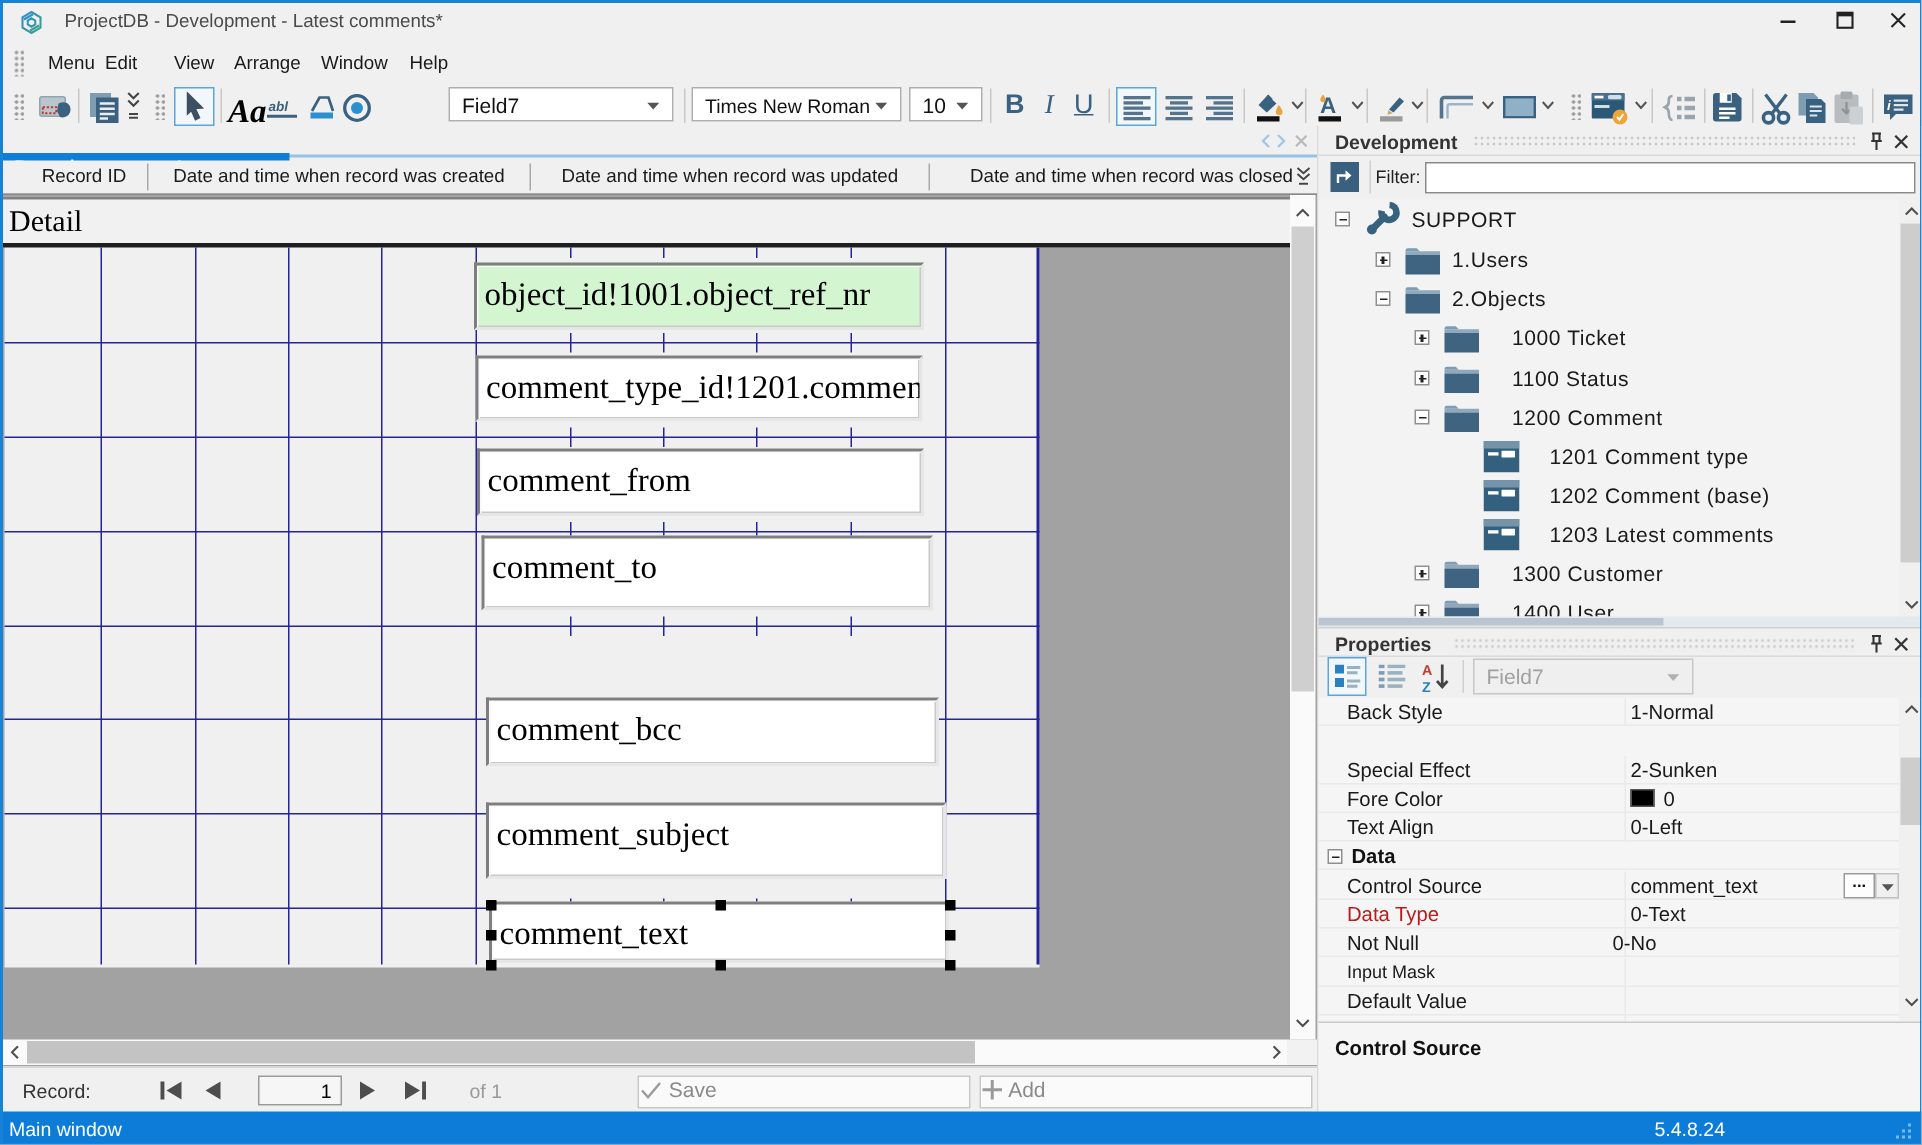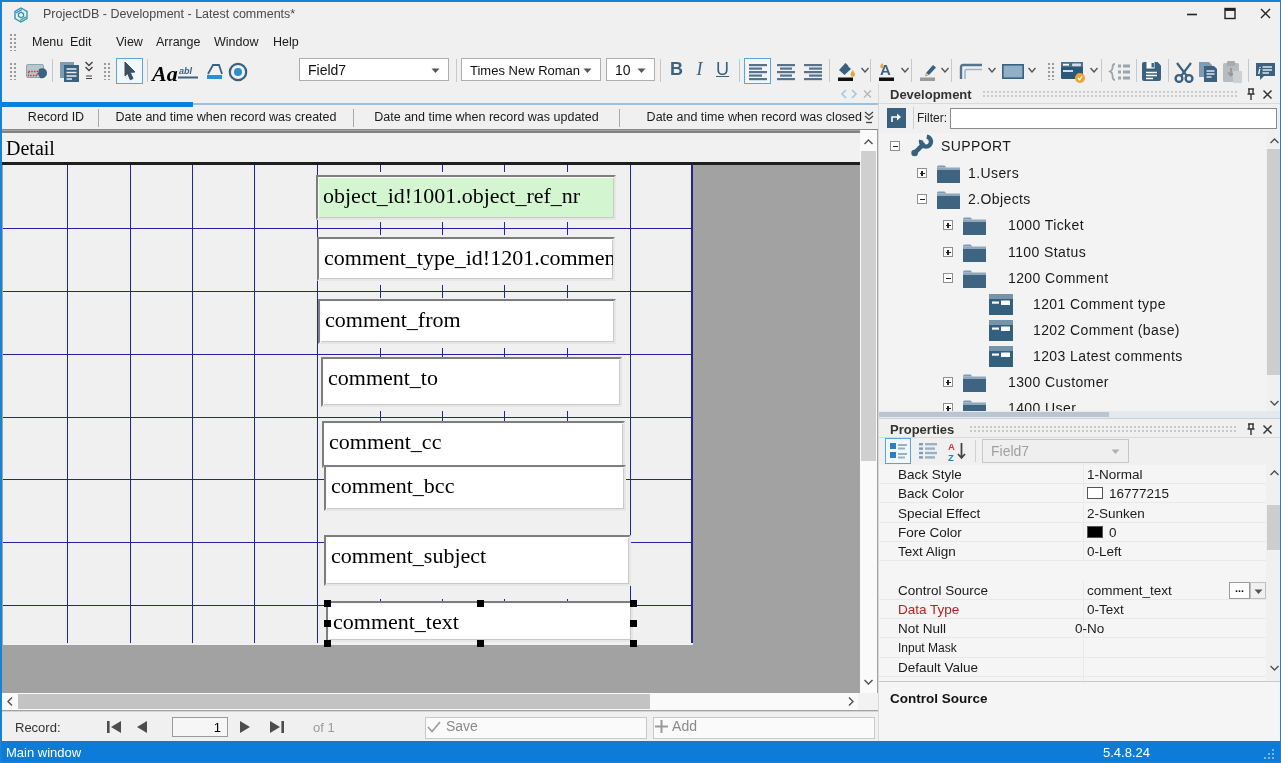--- a/index.html
+++ b/index.html
@@ -338,21 +338,20 @@
     <div class="abs ghl" style="top:254px"></div>
     <div class="abs ghl" style="top:316px"></div>
     <div class="abs ghl" style="top:379px"></div>
     <div class="abs ghl" style="top:442px"></div>
     <div class="abs" style="left:688px;top:0;width:2px;height:480px;background:#23239a"></div>
 
     <div class="abs fieldbox" style="left:313px;top:12px;width:300px;height:45px;background:#d3f6d1;">object_id!1001.object_ref_nr</div>
     <div class="abs fieldbox" style="left:314px;top:74px;width:298px;height:44px;">comment_type_id!1201.commen</div>
     <div class="abs fieldbox" style="left:315px;top:136px;width:298px;height:45px;">comment_from</div>
     <div class="abs fieldbox" style="left:318px;top:194px;width:301px;height:50px;">comment_to</div>
-    <div class="abs fieldbox" style="left:319px;top:258px;width:303px;height:47px;">comment_cc</div>
     <div class="abs fieldbox" style="left:321px;top:302px;width:302px;height:46px;">comment_bcc</div>
     <div class="abs fieldbox" style="left:321px;top:372px;width:307px;height:51px;">comment_subject</div>
     <div class="abs fieldbox" style="left:323px;top:438px;width:307px;height:41px;">comment_text</div>
     <div class="abs handle" style="left:321px;top:437px"></div>
     <div class="abs handle" style="left:474px;top:437px"></div>
     <div class="abs handle" style="left:627px;top:437px"></div>
     <div class="abs handle" style="left:321px;top:457px"></div>
     <div class="abs handle" style="left:627px;top:457px"></div>
     <div class="abs handle" style="left:321px;top:477px"></div>
     <div class="abs handle" style="left:474px;top:477px"></div>
@@ -585,41 +584,41 @@
       <svg style="position:absolute;right:8px;top:9px" width="9" height="6" viewBox="0 0 9 6">
           <path d="M0.5 0.5 L4.5 5 L8.5 0.5" fill="#b0b0b0"></path>
         </svg></div>
   </div>
   <div class="abs" style="left:0;top:381px;width:403px;height:216px;background:#f5f5f5;overflow:hidden">
   <div class="abs" style="left:0;top:0px;width:387px;height:19px;border-bottom:1px solid #e9e9e9">
   <div class="abs" style="left:19px;top:2px;font-size:13.5px;color:#1a1a1a">Back Style</div>
   <div class="abs" style="left:204px;top:0;width:1px;height:19px;background:#e9e9e9"></div>
   <div class="abs" style="left:208px;top:2px;font-size:13.5px;color:#1a1a1a">1-Normal</div>
   </div>
-  <div class="abs" style="left:0;top:19px;width:387px;height:19px;border-bottom:1px solid #e9e9e9">
-  <div class="abs" style="left:19px;top:2px;font-size:13.5px;color:#1a1a1a">Back Color</div>
-  <div class="abs" style="left:204px;top:0;width:1px;height:19px;background:#e9e9e9"></div>
-  <div class="abs" style="left:208px;top:3px;width:16px;height:12px;background:#ffffff;border:1px solid #555"></div>
-  <div class="abs" style="left:230px;top:2px;font-size:13.5px;color:#1a1a1a">16777215</div>
-  </div>
   <div class="abs" style="left:0;top:39px;width:387px;height:19px;border-bottom:1px solid #e9e9e9">
   <div class="abs" style="left:19px;top:2px;font-size:13.5px;color:#1a1a1a">Special Effect</div>
   <div class="abs" style="left:204px;top:0;width:1px;height:19px;background:#e9e9e9"></div>
   <div class="abs" style="left:208px;top:2px;font-size:13.5px;color:#1a1a1a">2-Sunken</div>
   </div>
   <div class="abs" style="left:0;top:58px;width:387px;height:19px;border-bottom:1px solid #e9e9e9">
   <div class="abs" style="left:19px;top:2px;font-size:13.5px;color:#1a1a1a">Fore Color</div>
   <div class="abs" style="left:204px;top:0;width:1px;height:19px;background:#e9e9e9"></div>
   <div class="abs" style="left:208px;top:3px;width:16px;height:12px;background:#000000;border:1px solid #555"></div>
   <div class="abs" style="left:230px;top:2px;font-size:13.5px;color:#1a1a1a">0</div>
   </div>
   <div class="abs" style="left:0;top:77px;width:387px;height:19px;border-bottom:1px solid #e9e9e9">
   <div class="abs" style="left:19px;top:2px;font-size:13.5px;color:#1a1a1a">Text Align</div>
   <div class="abs" style="left:204px;top:0;width:1px;height:19px;background:#e9e9e9"></div>
   <div class="abs" style="left:208px;top:2px;font-size:13.5px;color:#1a1a1a">0-Left</div>
+  </div>
+  <div class="abs" style="left:0;top:96px;width:387px;height:19px;border-bottom:1px solid #e9e9e9">
+  <div class="abs" style="left:6px;top:5px;width:10px;height:10px;background:#fdfdfd;border:1px solid #8f8f8f">
+          <div style="position:absolute;left:1.5px;top:3.5px;width:5px;height:1.6px;background:#222"></div>
+        </div>
+  <div class="abs" style="left:22px;top:2px;font-size:13.5px;font-weight:bold;color:#111">Data</div>
   </div>
   <div class="abs" style="left:0;top:116px;width:387px;height:19px;border-bottom:1px solid #e9e9e9">
   <div class="abs" style="left:19px;top:2px;font-size:13.5px;color:#1a1a1a">Control Source</div>
   <div class="abs" style="left:204px;top:0;width:1px;height:19px;background:#e9e9e9"></div>
   <div class="abs" style="left:208px;top:2px;font-size:13.5px;color:#1a1a1a">comment_text</div>
   <div class="abs" style="left:350px;top:1px;width:21px;height:17px;background:#fdfdfd;border:1px solid #9a9a9a;font-size:11px;text-align:center;color:#111;font-weight:bold;line-height:10px">...</div>
   <div class="abs" style="left:371px;top:1px;width:16px;height:17px;background:#f0f0f0;border:1px solid #c0c0c0">
           <svg style="position:absolute;left:3px;top:6px" width="9" height="6" viewBox="0 0 9 6">
             <path d="M0.5 0.5 L4.5 5 L8.5 0.5" fill="#555"></path>
           </svg>

